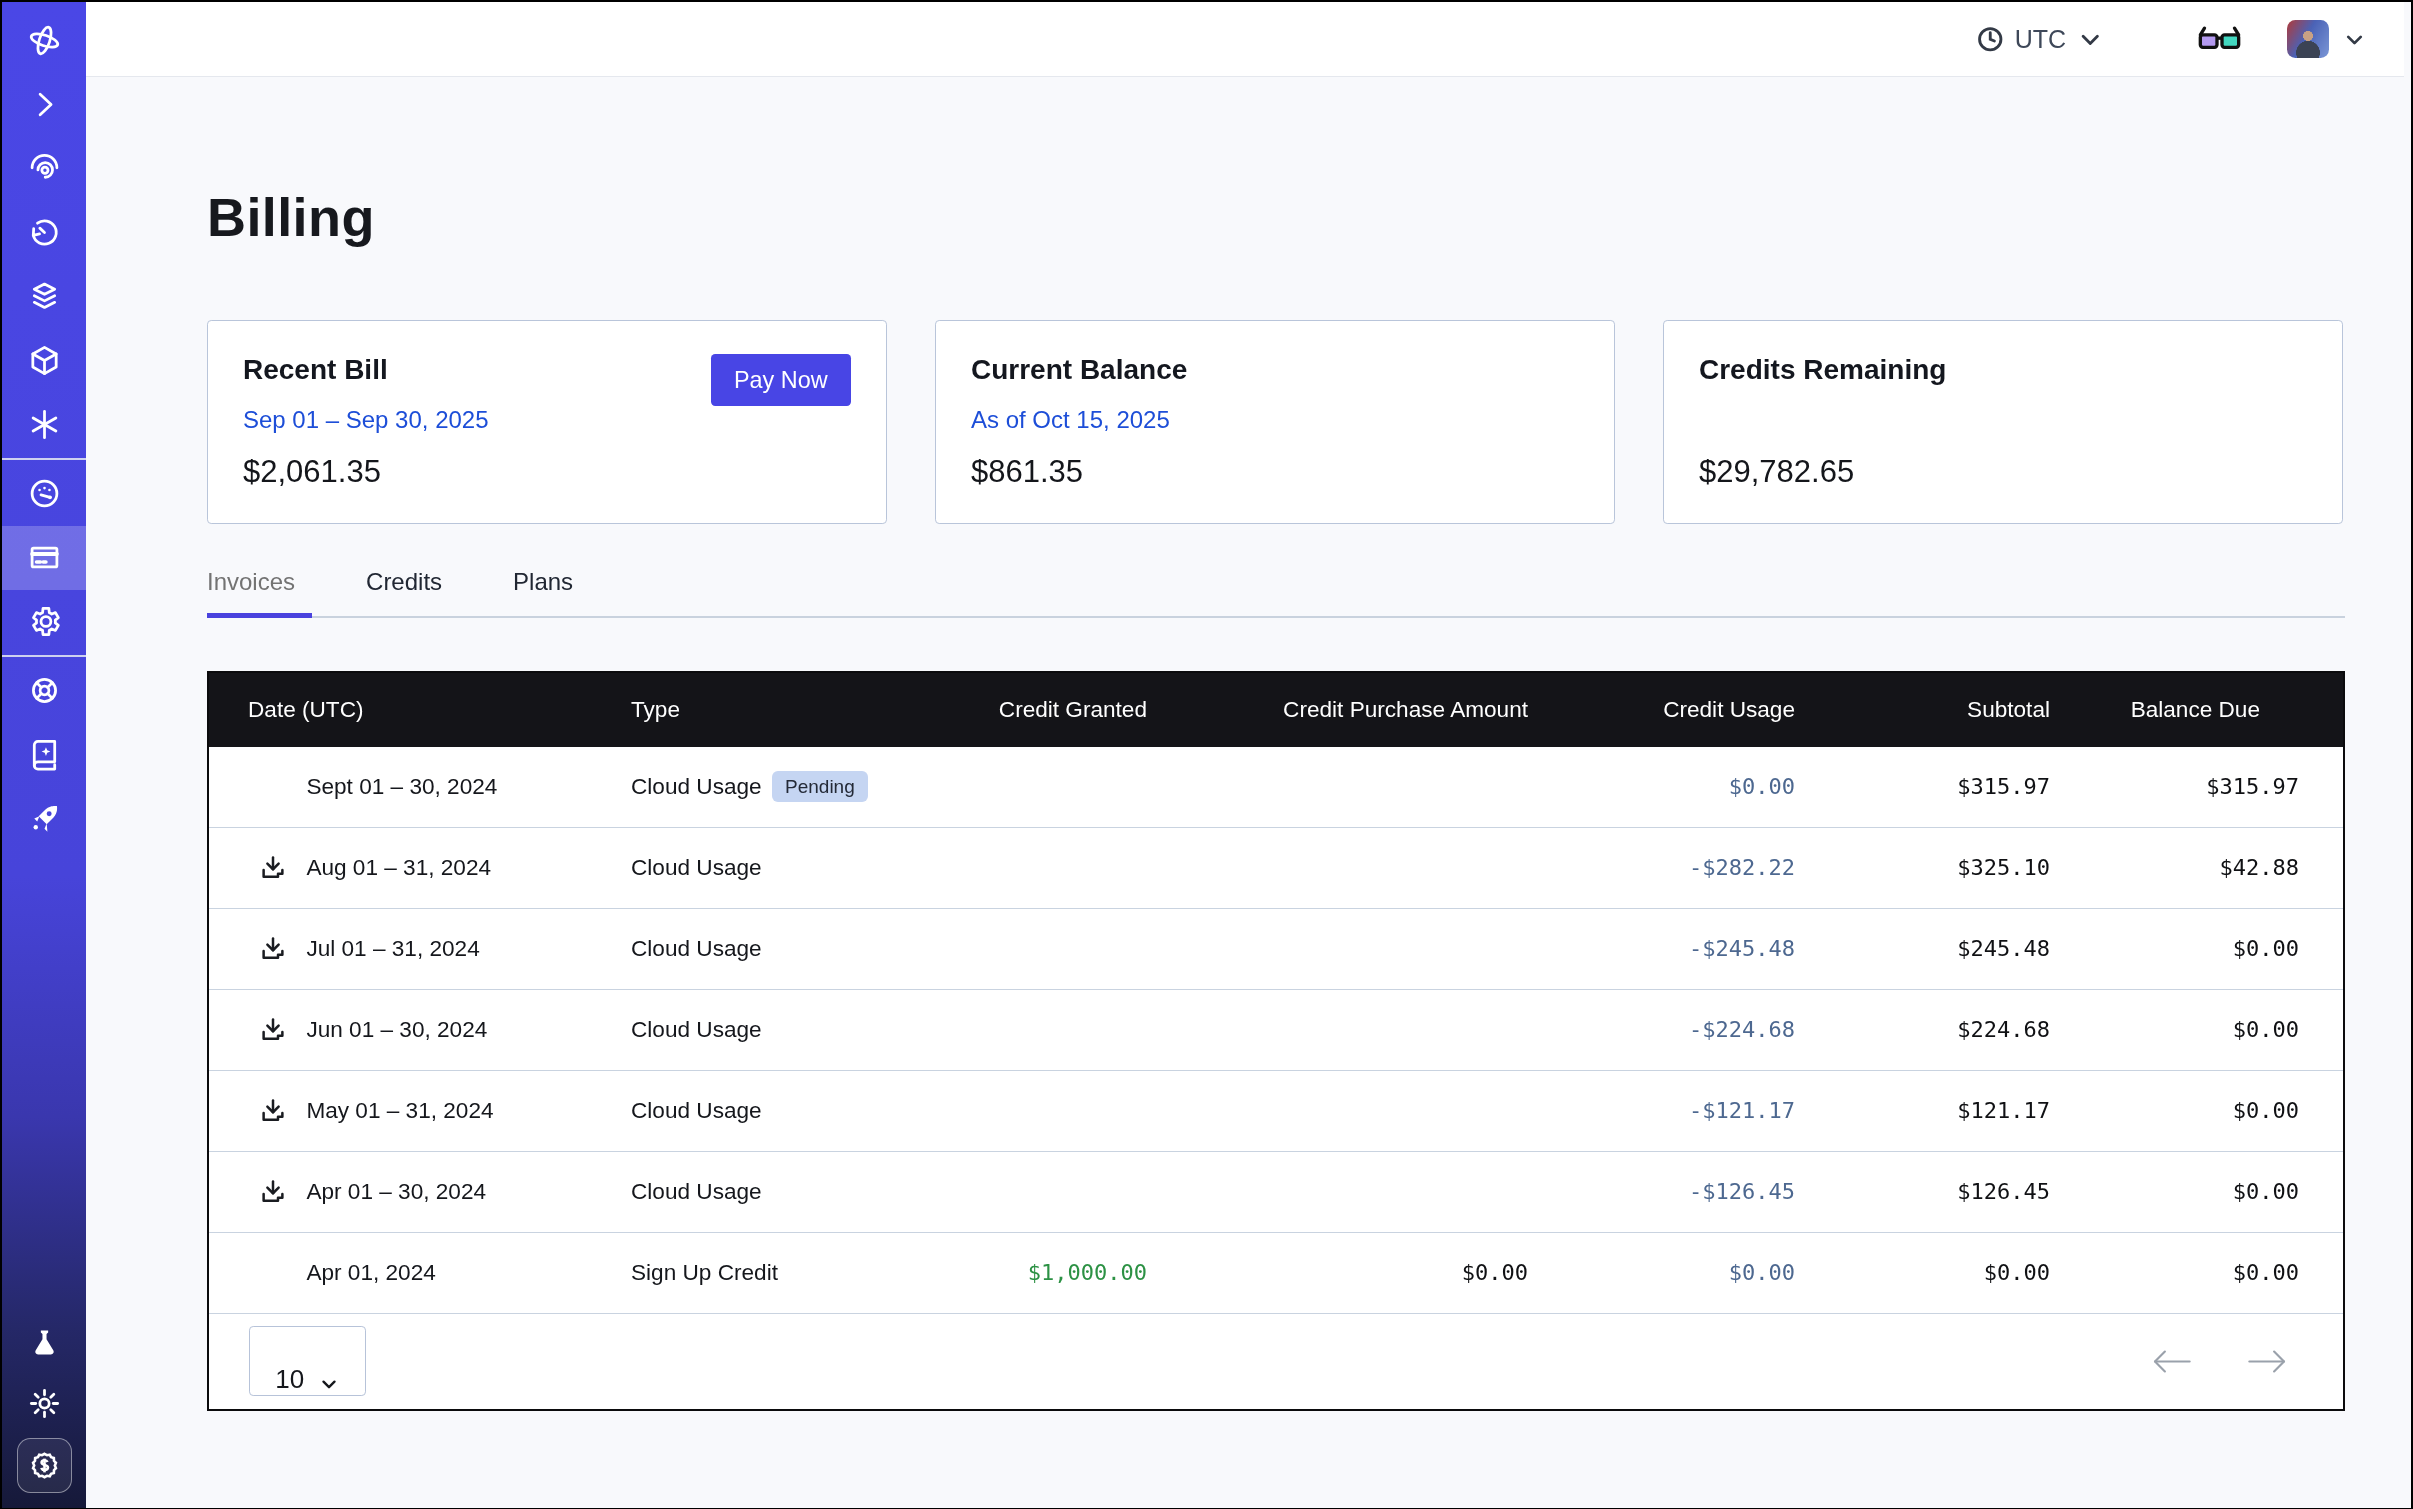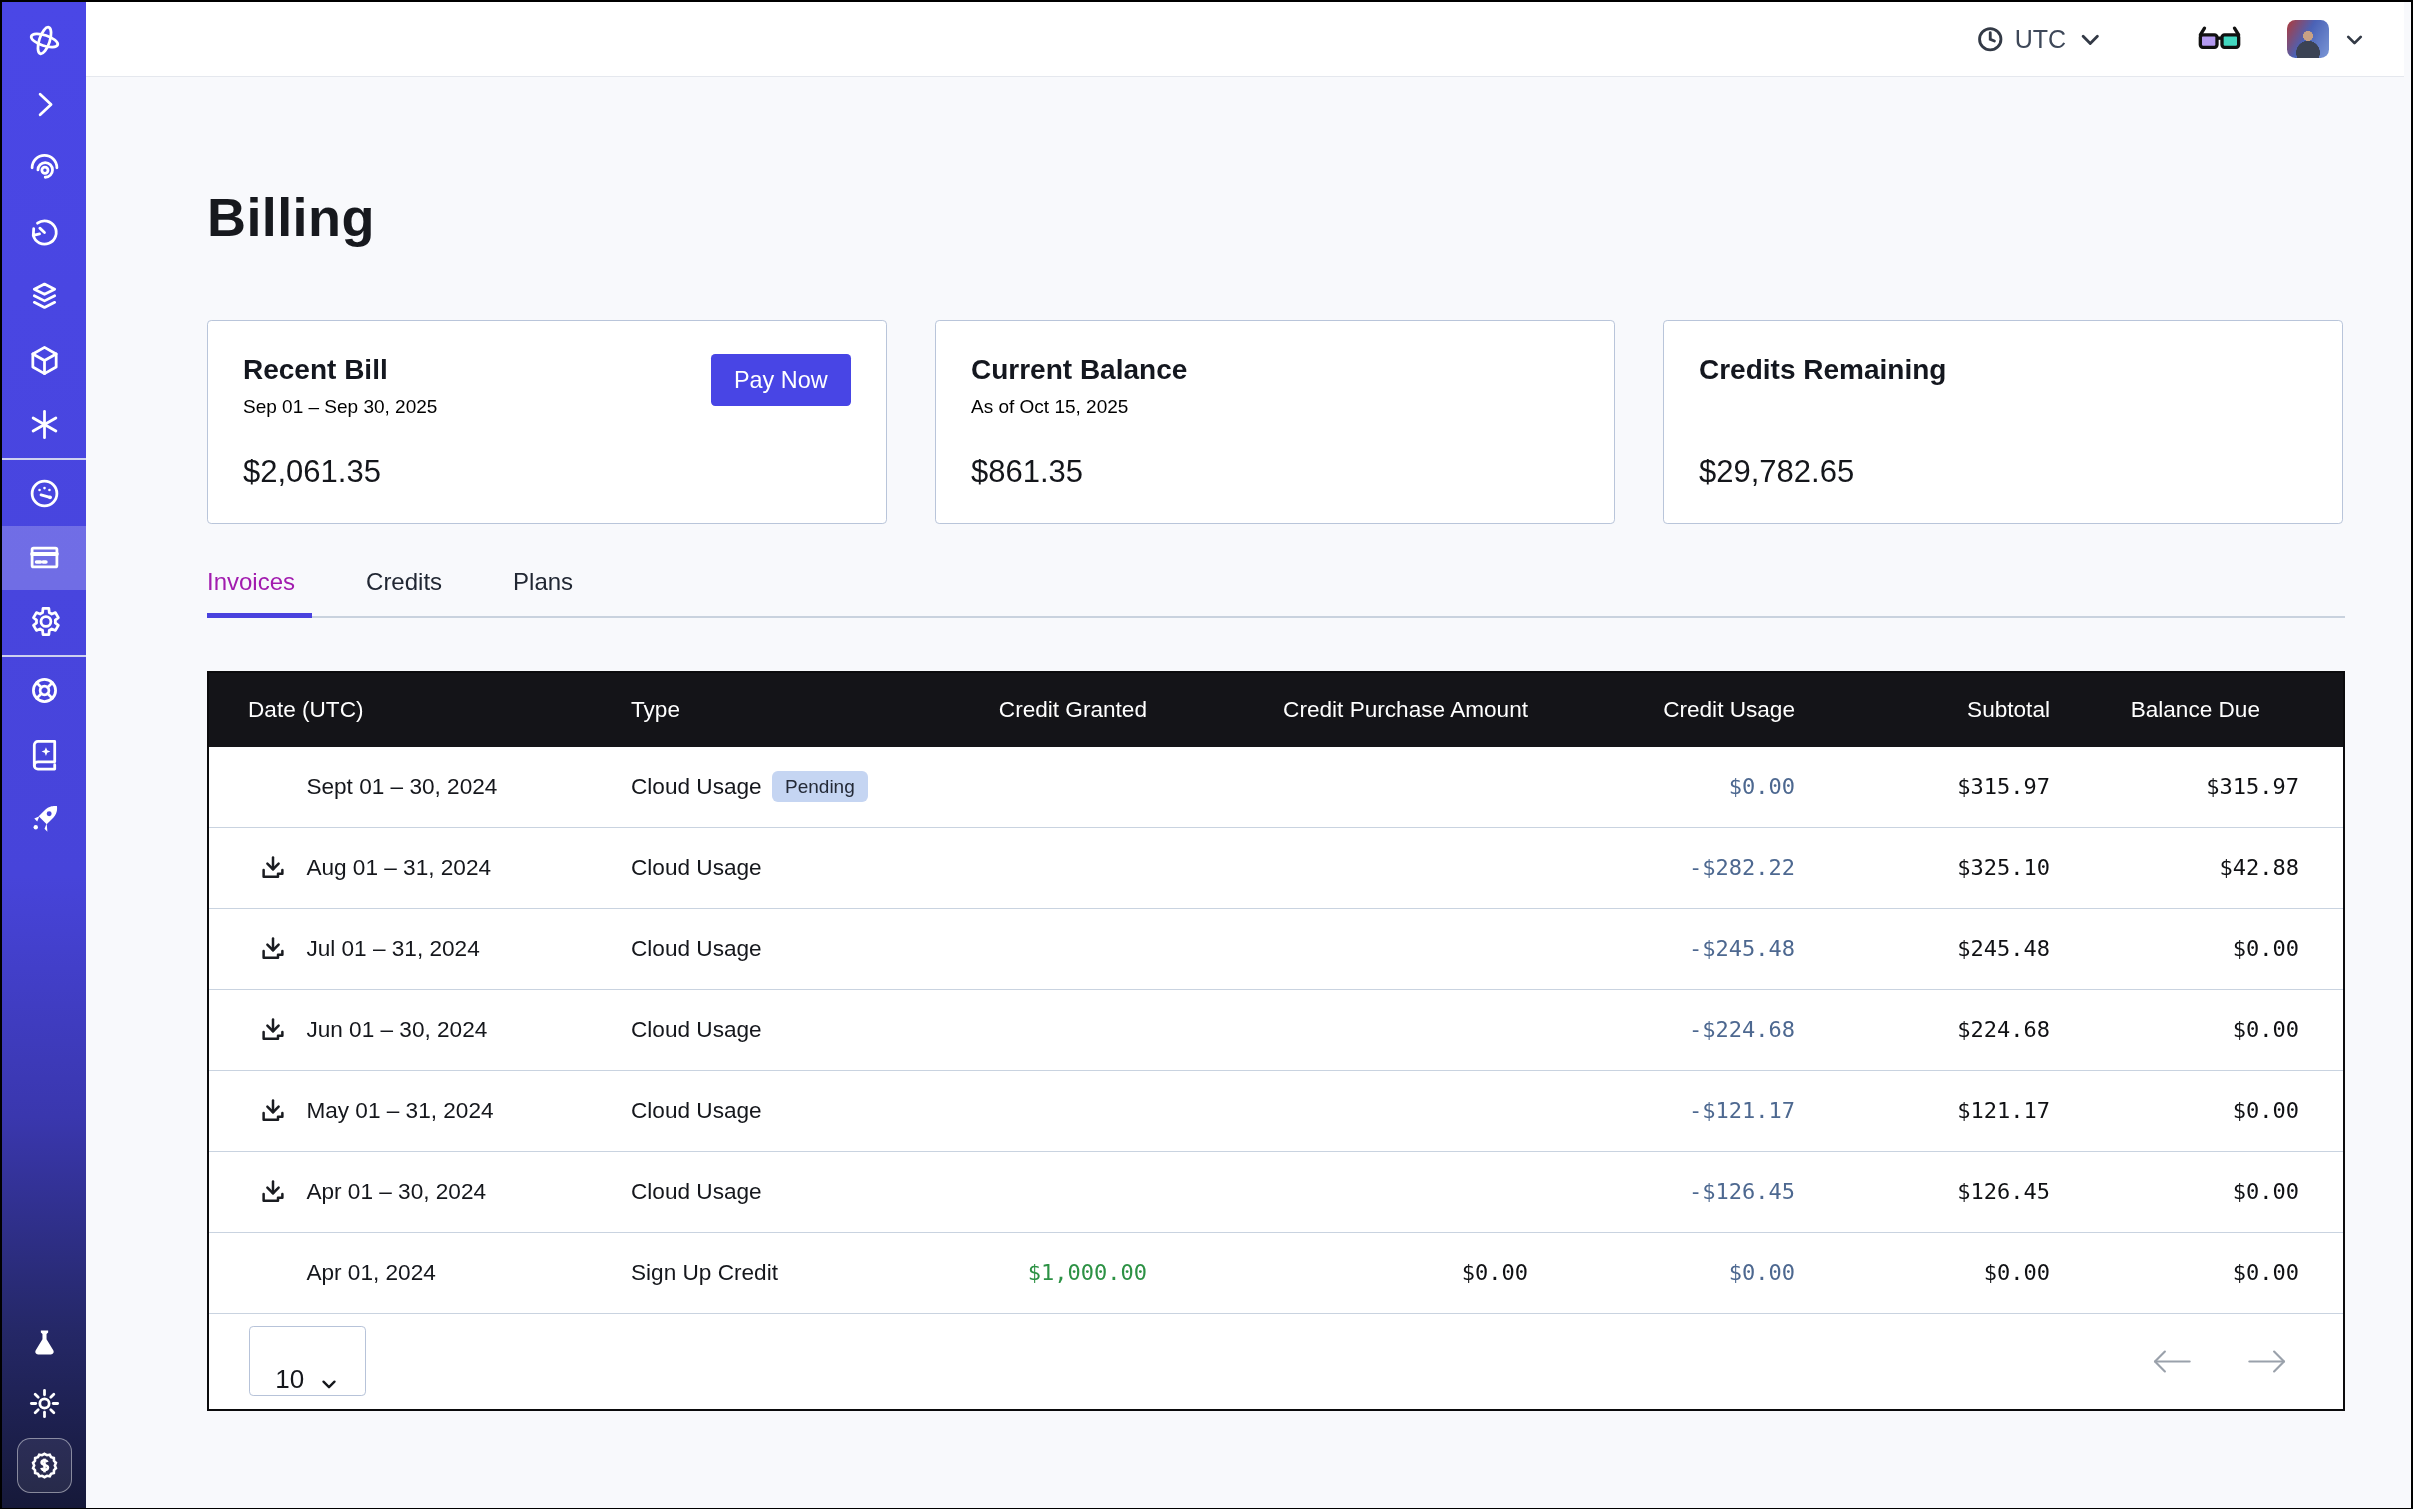--- a/index.html
+++ b/index.html
@@ -76,34 +76,34 @@
 
   .cards { display: flex; gap: 48px; margin-top: 72px; }
   .card {
     width: 680px; height: 204px;
     background: #fff; border: 1.7px solid #b9c5da; border-radius: 4.2px;
     padding: 33px 22px 33px 35px;
     display: flex; flex-direction: column; justify-content: space-between;
     position: relative;
   }
   .card-title { font-size: 28px; font-weight: 600; color: #14171f; }
-  .card-subtitle { font-size: 19px; color: #000000; margin-top: 10px; min-height: 22.6px; }
+  .card-subtitle { font-size: 24px; color: #1d4ed8; margin-top: 20px; min-height: 22.6px; }
   .card-amount { font-family: Liberation Sans, sans-serif; font-size: 31px; color: #14161b; }
   .pay-now {
     position: absolute; top: 33px; right: 35px;
     background: #4845e5; color: #fff; border: none; border-radius: 4.2px;
     font-family: "Liberation Sans", sans-serif;
     font-size: 23.4px; padding: 12.6px 23.4px; cursor: pointer;
   }
 
   
   .tabs { margin-top: 44px; position: relative; }
   .tabs-row { display: flex; gap: 0; }
   .tab { font-size: 24px; color: #212733; padding: 0 0 20px 0; margin-right: 71px; cursor: pointer; position: relative; }
-  .tab.active { color: #a21caf; font-weight: 500; }
+  .tab.active { color: #737373; font-weight: 500; }
   .tab.active::after {
     content: ""; position: absolute; left: 0; right: -16.7px; bottom: -1.7px; height: 5px; background: #4a42de;
   }
   .tabs-underline { height: 1.7px; background: #c9d2de; width: 100%; }
 
   
   .invoice-table {
     margin-top: 53px;
     border: 2.5px solid #0b0b0d;
     background: #fff;

